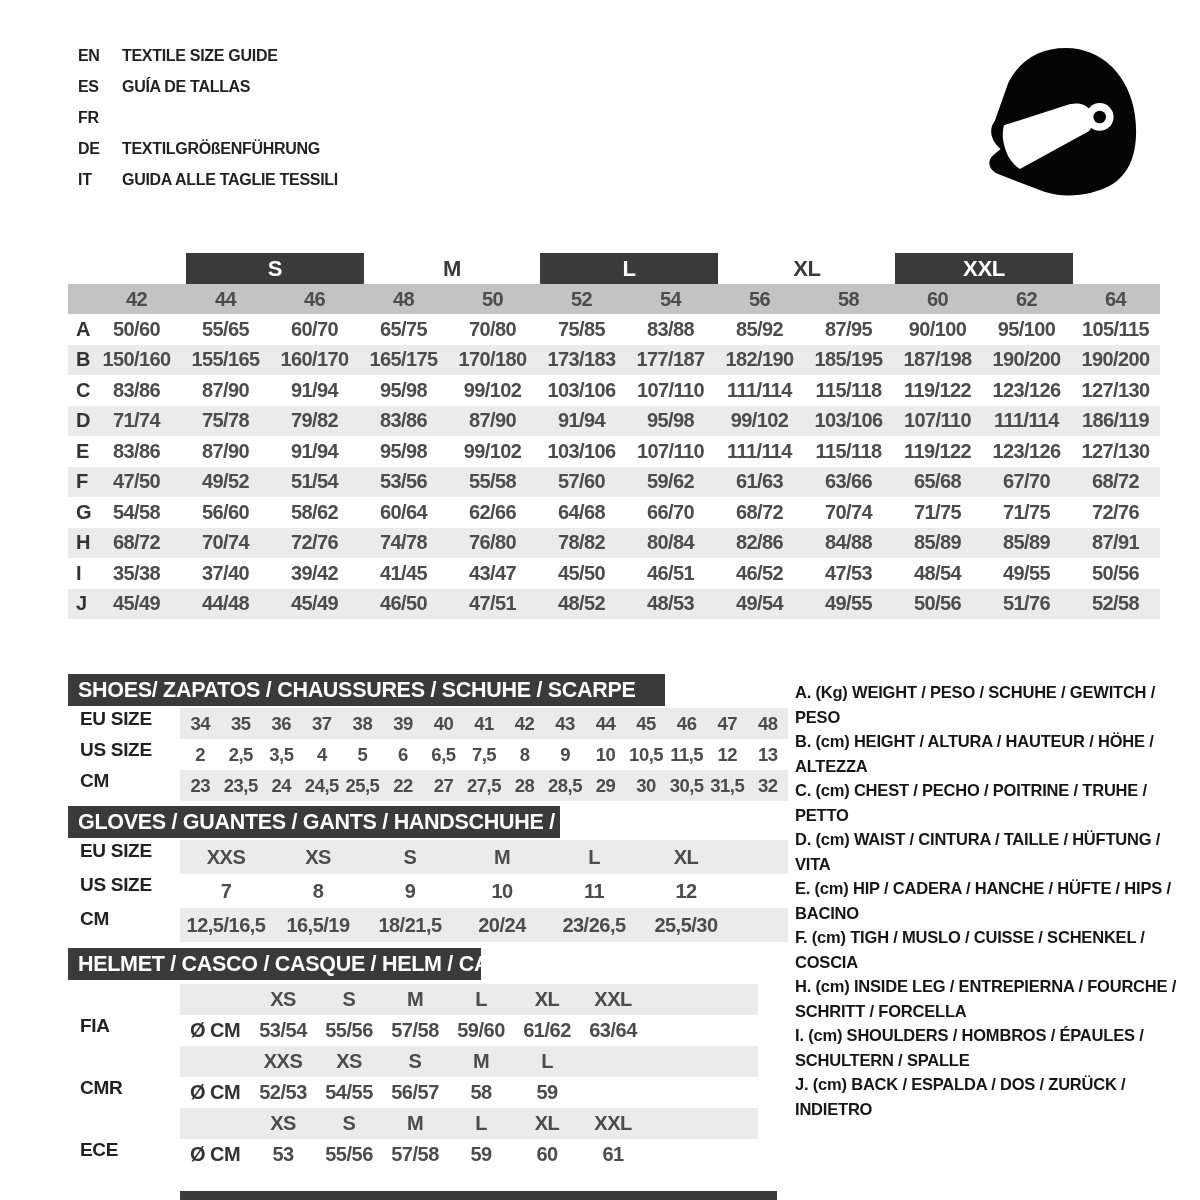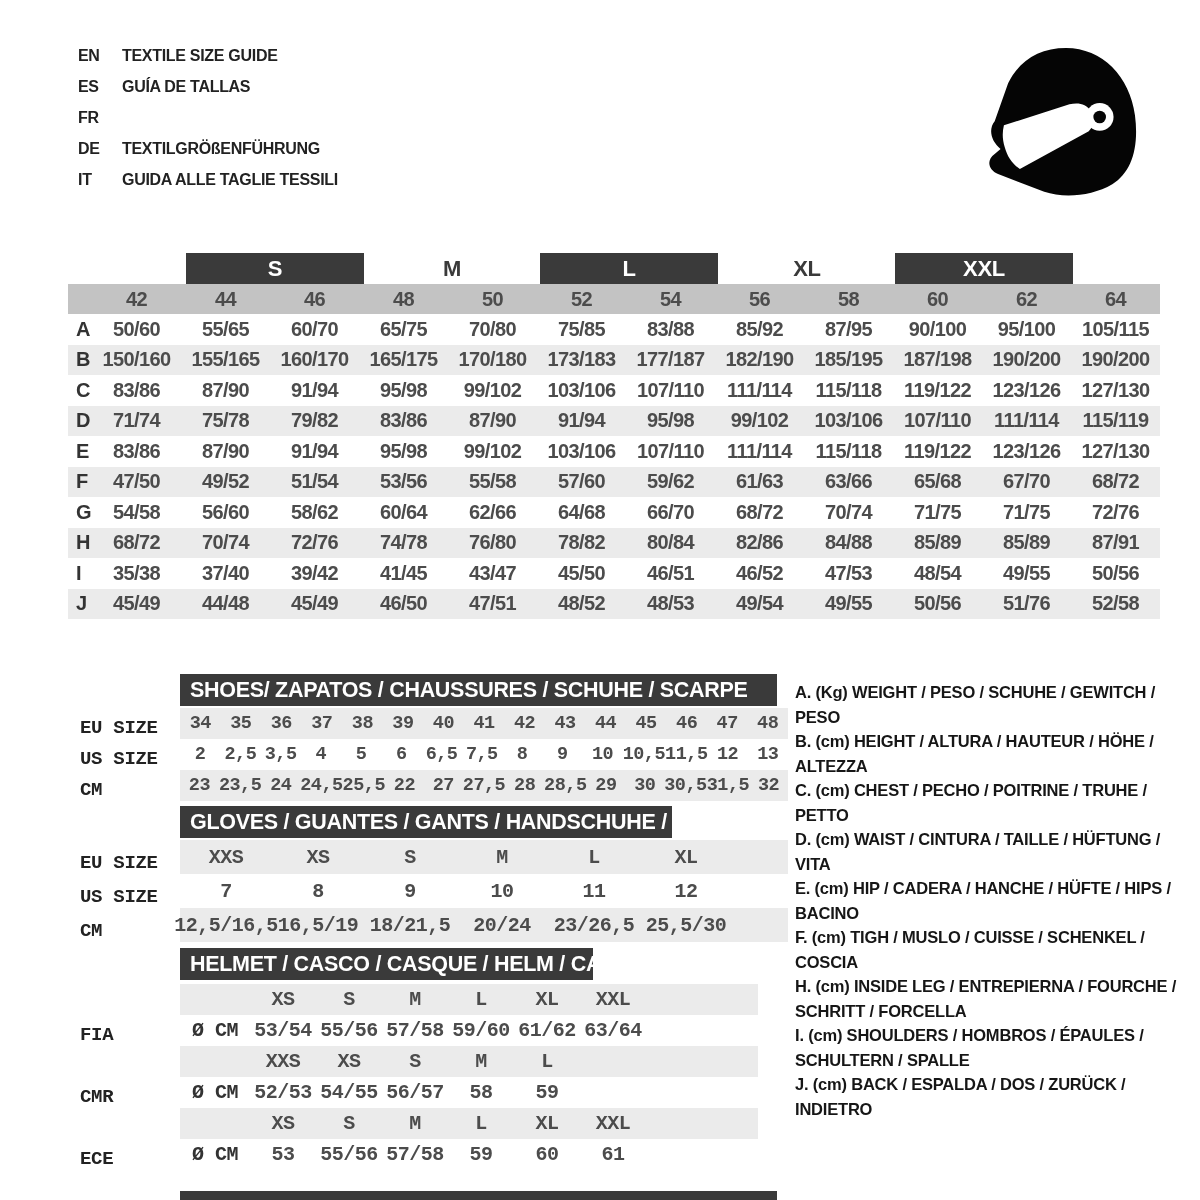--- a/index.html
+++ b/index.html
@@ -26,25 +26,25 @@
            display:grid;grid-template-columns:24px repeat(12,1fr);align-items:center;}
   .mainrows{position:absolute;left:68px;top:314px;width:1092px;}
   .mrow{display:grid;grid-template-columns:24px repeat(12,1fr);align-items:center;height:30.5px;}
   .mrow.stripe{background:var(--row-stripe);}
   .mcell{text-align:center;font-weight:bold;font-size:20px;letter-spacing:-0.6px;color:var(--value-text);white-space:nowrap;}
   .mcell.letter{text-align:left;padding-left:8px;color:#333;font-size:20px;}
   
   .subtable{position:absolute;left:68px;width:720px;}
   .bar{height:32px;background:var(--header-bar);color:#fff;font-weight:bold;font-size:21.5px;
        letter-spacing:-0.3px;display:flex;align-items:center;padding-left:10px;
-       margin-left:112px;margin-bottom:2px;box-sizing:border-box;white-space:nowrap;}
+       margin-bottom:2px;box-sizing:border-box;white-space:nowrap;}
   .shoes{top:674px;}  .shoes .bar{width:597px;}
   .gloves{top:806px;} .gloves .bar{width:492px;}
   .helmet-block{top:948px;} .helmet-block .bar{width:413px;margin-bottom:4px;}
-  .srow{display:flex;align-items:flex-end;font-family:Liberation Mono, monospace;}
+  .srow{display:flex;align-items:flex-start;}
   .shoes .srow{height:31px;} .gloves .srow{height:34px;} .helmet-block .srow{height:31px;}
   .side-label{width:112px;box-sizing:border-box;padding-left:12px;font-weight:bold;font-size:19px;color:#222;letter-spacing:-0.3px;}
   .cells{height:100%;width:608px;display:grid;align-items:center;justify-items:center;}
   .cells.stripe{background:var(--row-stripe);}
   .g15{grid-template-columns:repeat(15,1fr);}
   .g6{grid-template-columns:repeat(6,92px);}
   .helmet-block .cells{width:578px;}
   .gH{grid-template-columns:70px repeat(6,66px);}
   .scell{font-weight:bold;font-size:18.5px;letter-spacing:-0.5px;color:var(--value-text);white-space:nowrap;}
   .gloves .scell{font-size:20px;}
@@ -180,21 +180,21 @@
         <div class="mcell">75/78</div>
         <div class="mcell">79/82</div>
         <div class="mcell">83/86</div>
         <div class="mcell">87/90</div>
         <div class="mcell">91/94</div>
         <div class="mcell">95/98</div>
         <div class="mcell">99/102</div>
         <div class="mcell">103/106</div>
         <div class="mcell">107/110</div>
         <div class="mcell">111/114</div>
-        <div class="mcell">115/119</div>
+        <div class="mcell">186/119</div>
       </div>
       <div class="mrow">
         <div class="mcell letter">E</div>
         <div class="mcell">83/86</div>
         <div class="mcell">87/90</div>
         <div class="mcell">91/94</div>
         <div class="mcell">95/98</div>
         <div class="mcell">99/102</div>
         <div class="mcell">103/106</div>
         <div class="mcell">107/110</div>

